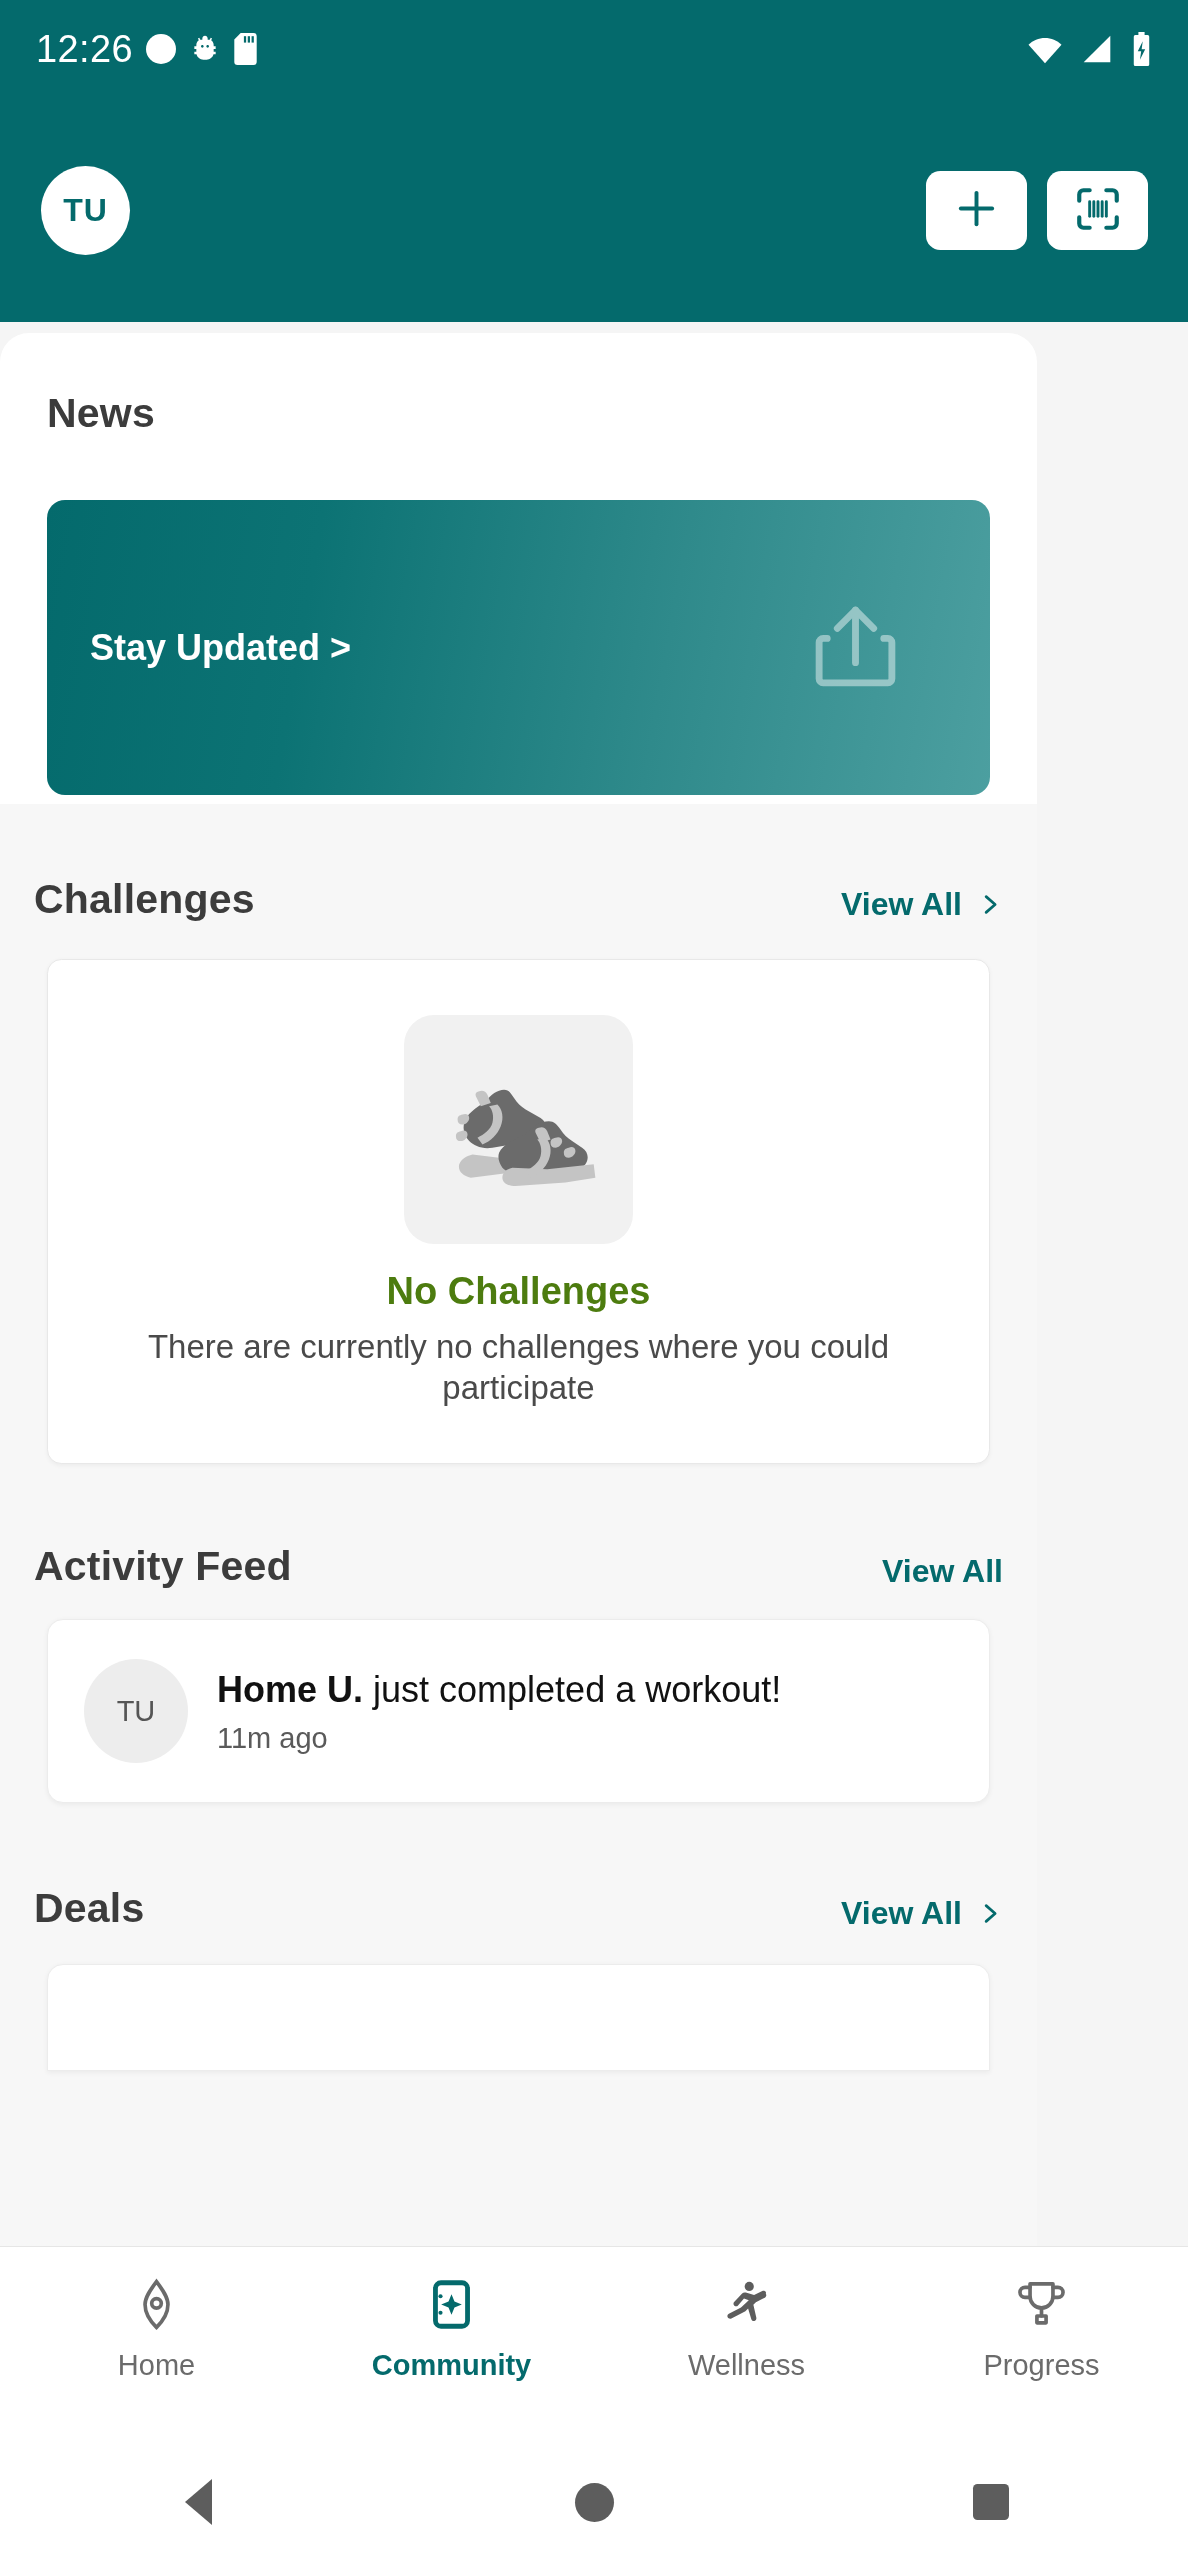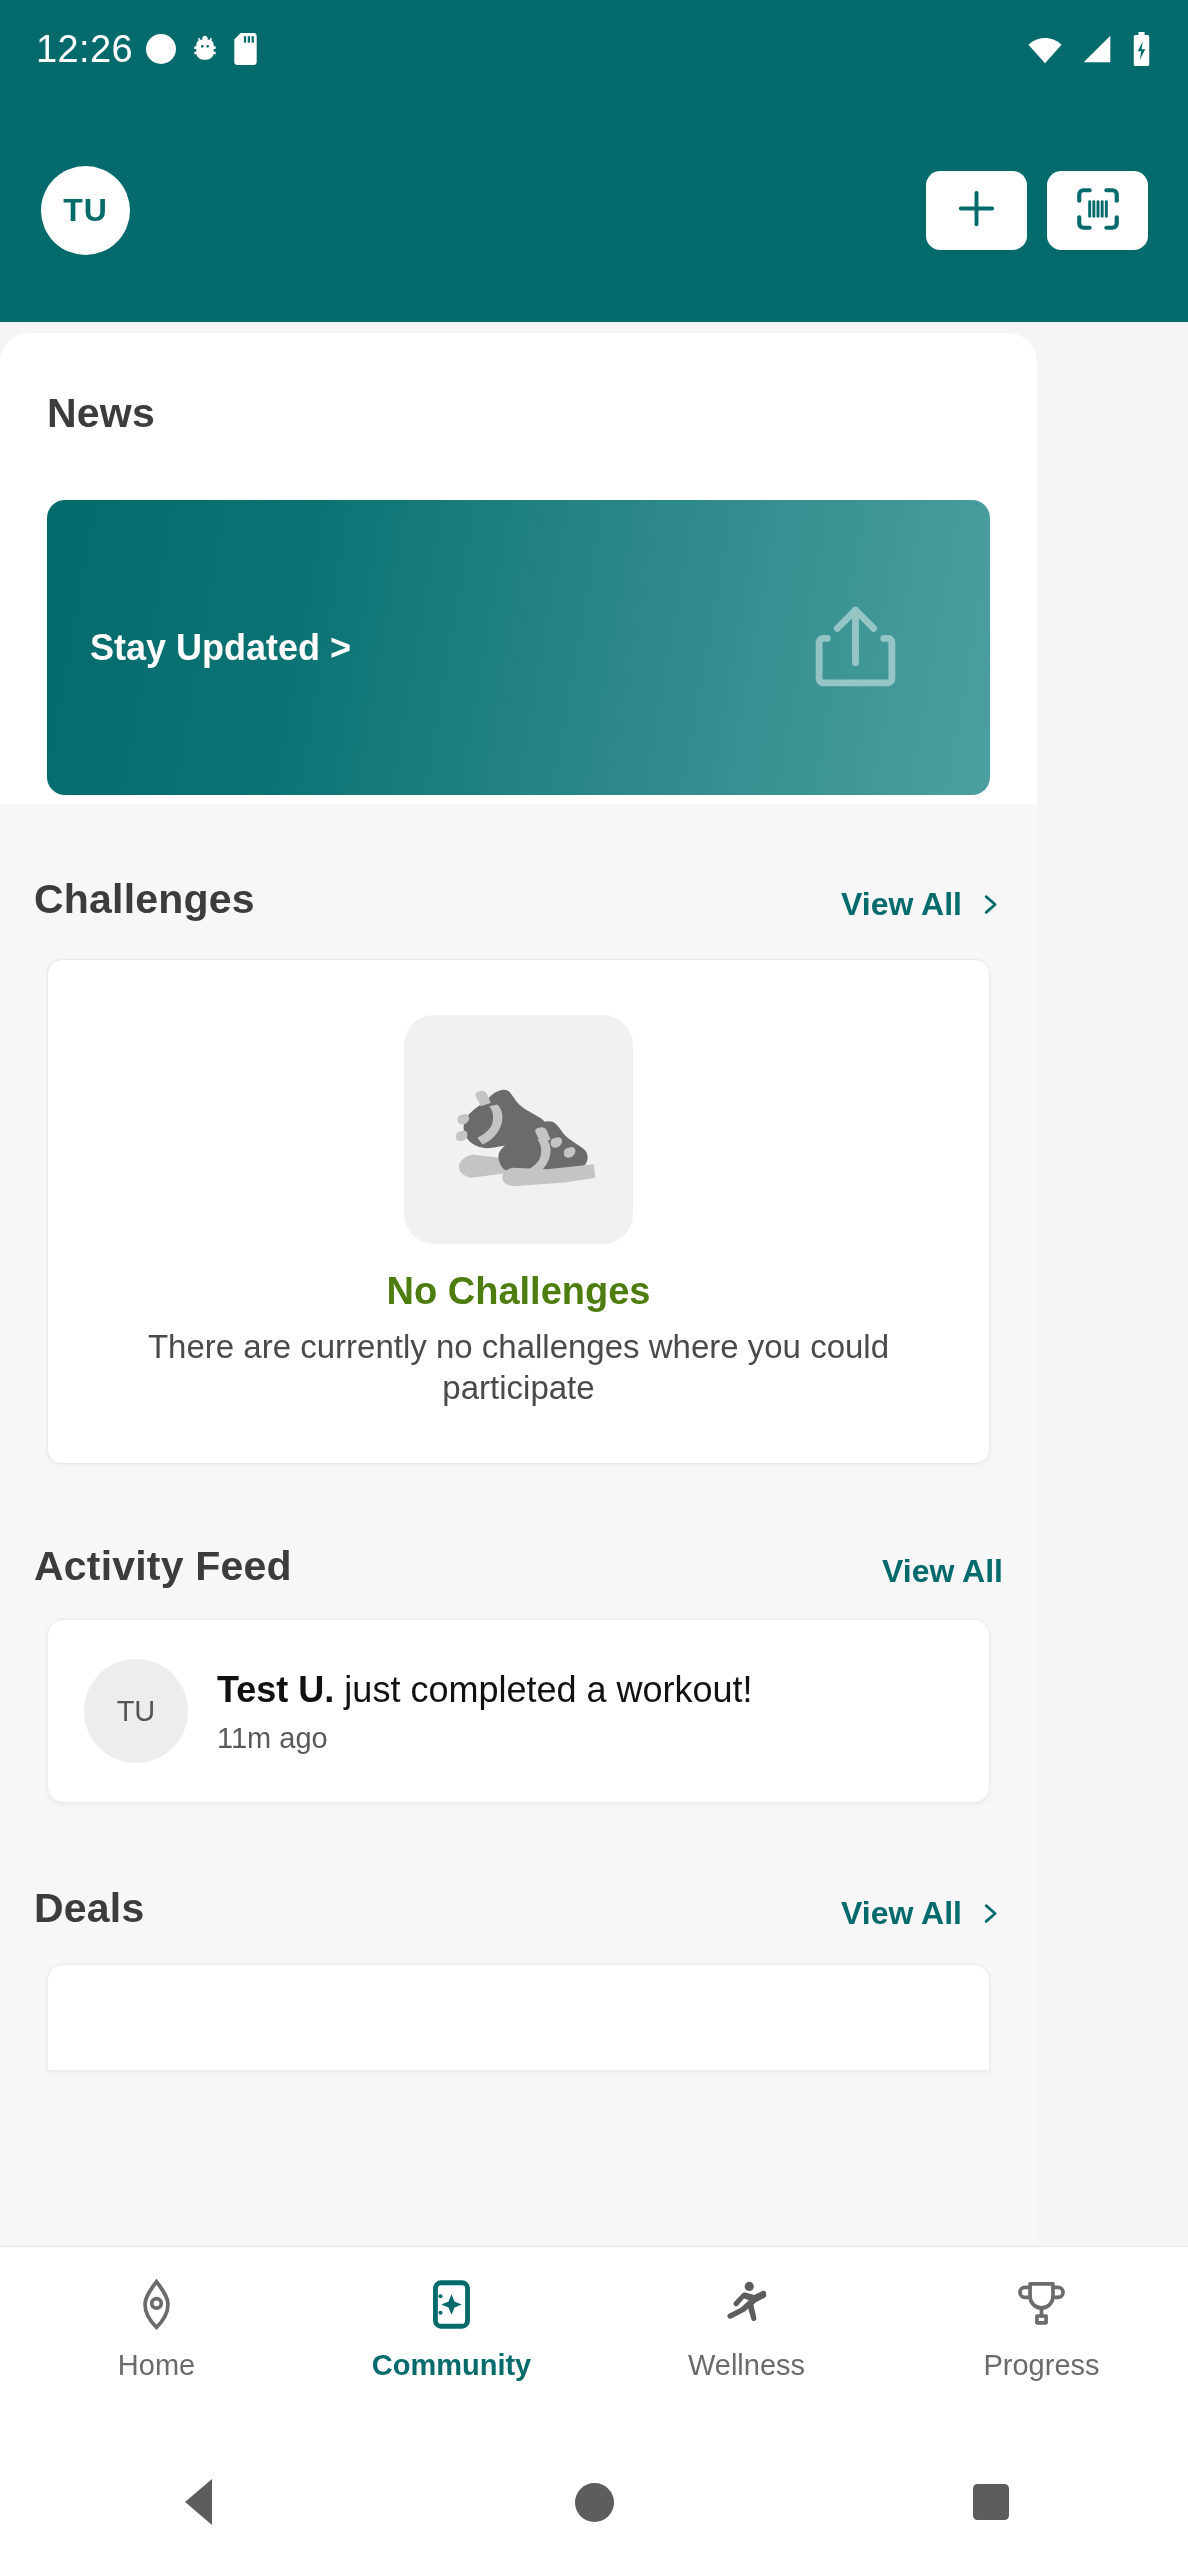--- a/index.html
+++ b/index.html
@@ -283,21 +283,21 @@
           <span>View All</span>
         </span>
       </div>
 
       <div class="feed-card">
         <div class="feed-avatar">
           <span>TU</span>
         </div>
         <div>
           <div class="feed-text-main">
-            <b>Test U.</b><span> just completed a workout!</span>
+            <b>Home U.</b><span> just completed a workout!</span>
           </div>
           <div class="feed-time">11m ago</div>
         </div>
       </div>
     </div>
 
     <div class="deals-sec">
       <div class="sec-head">
         <span class="sec-title">Deals</span>
         <span class="viewall">

